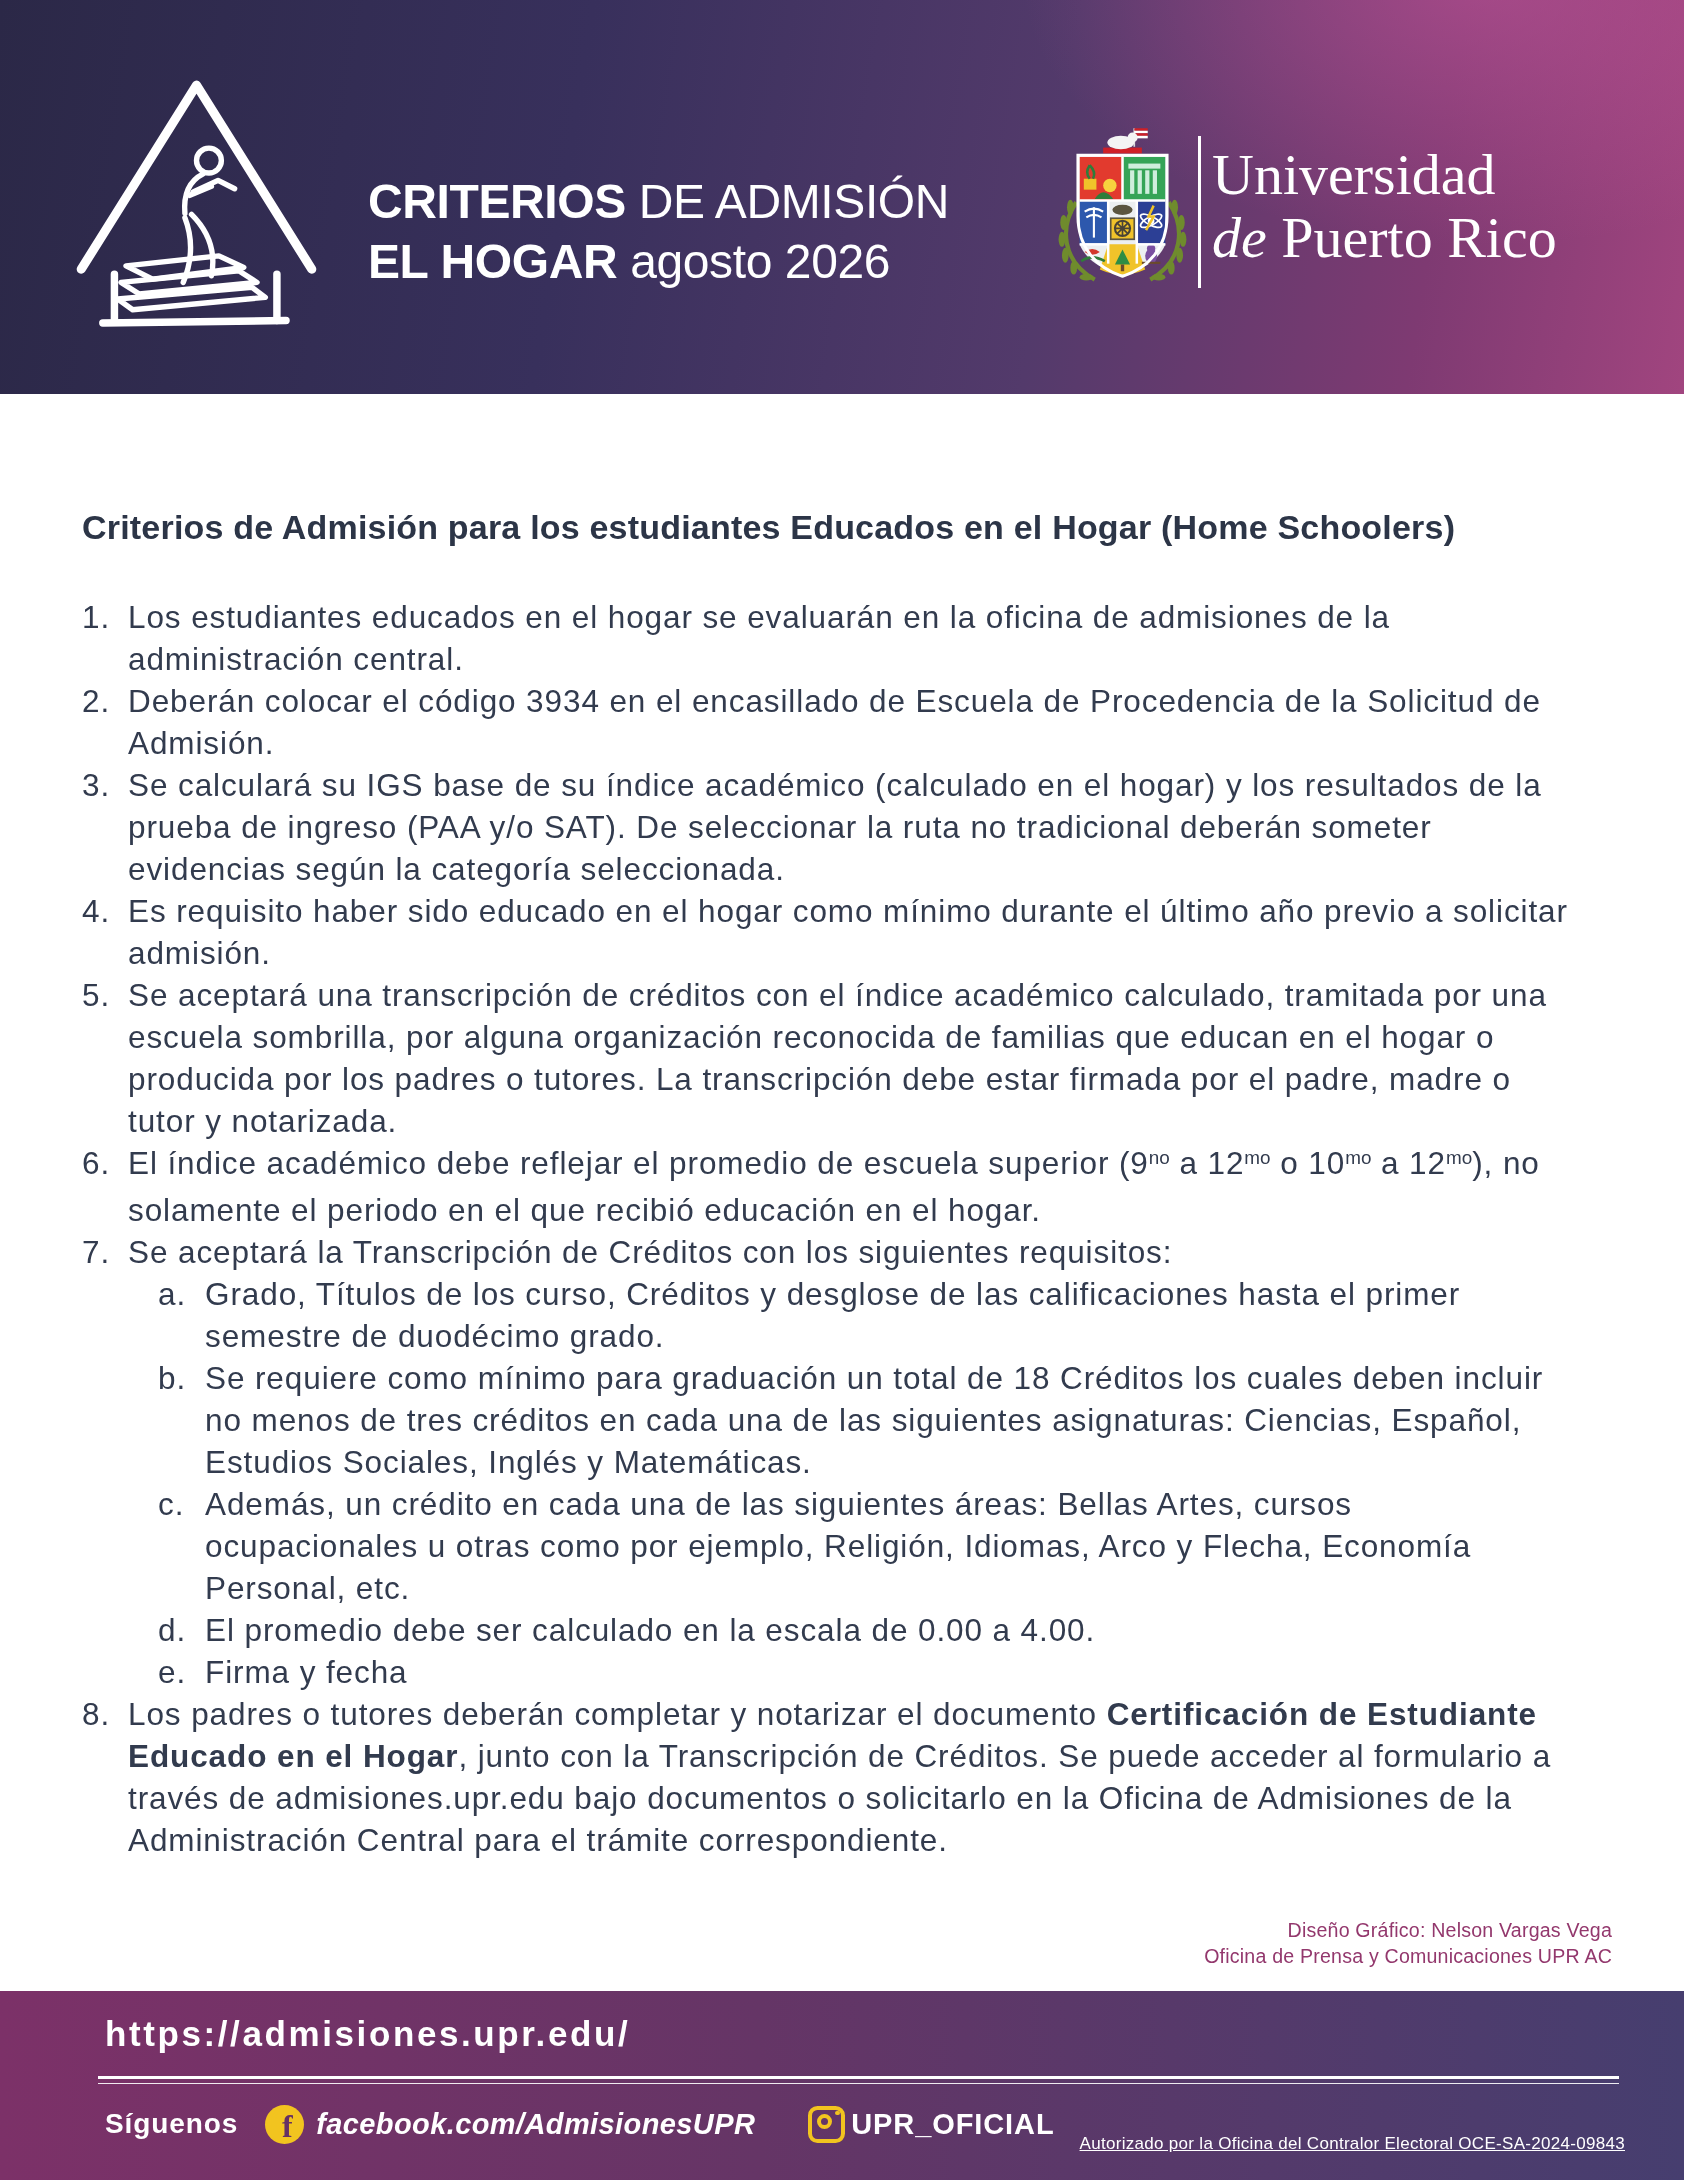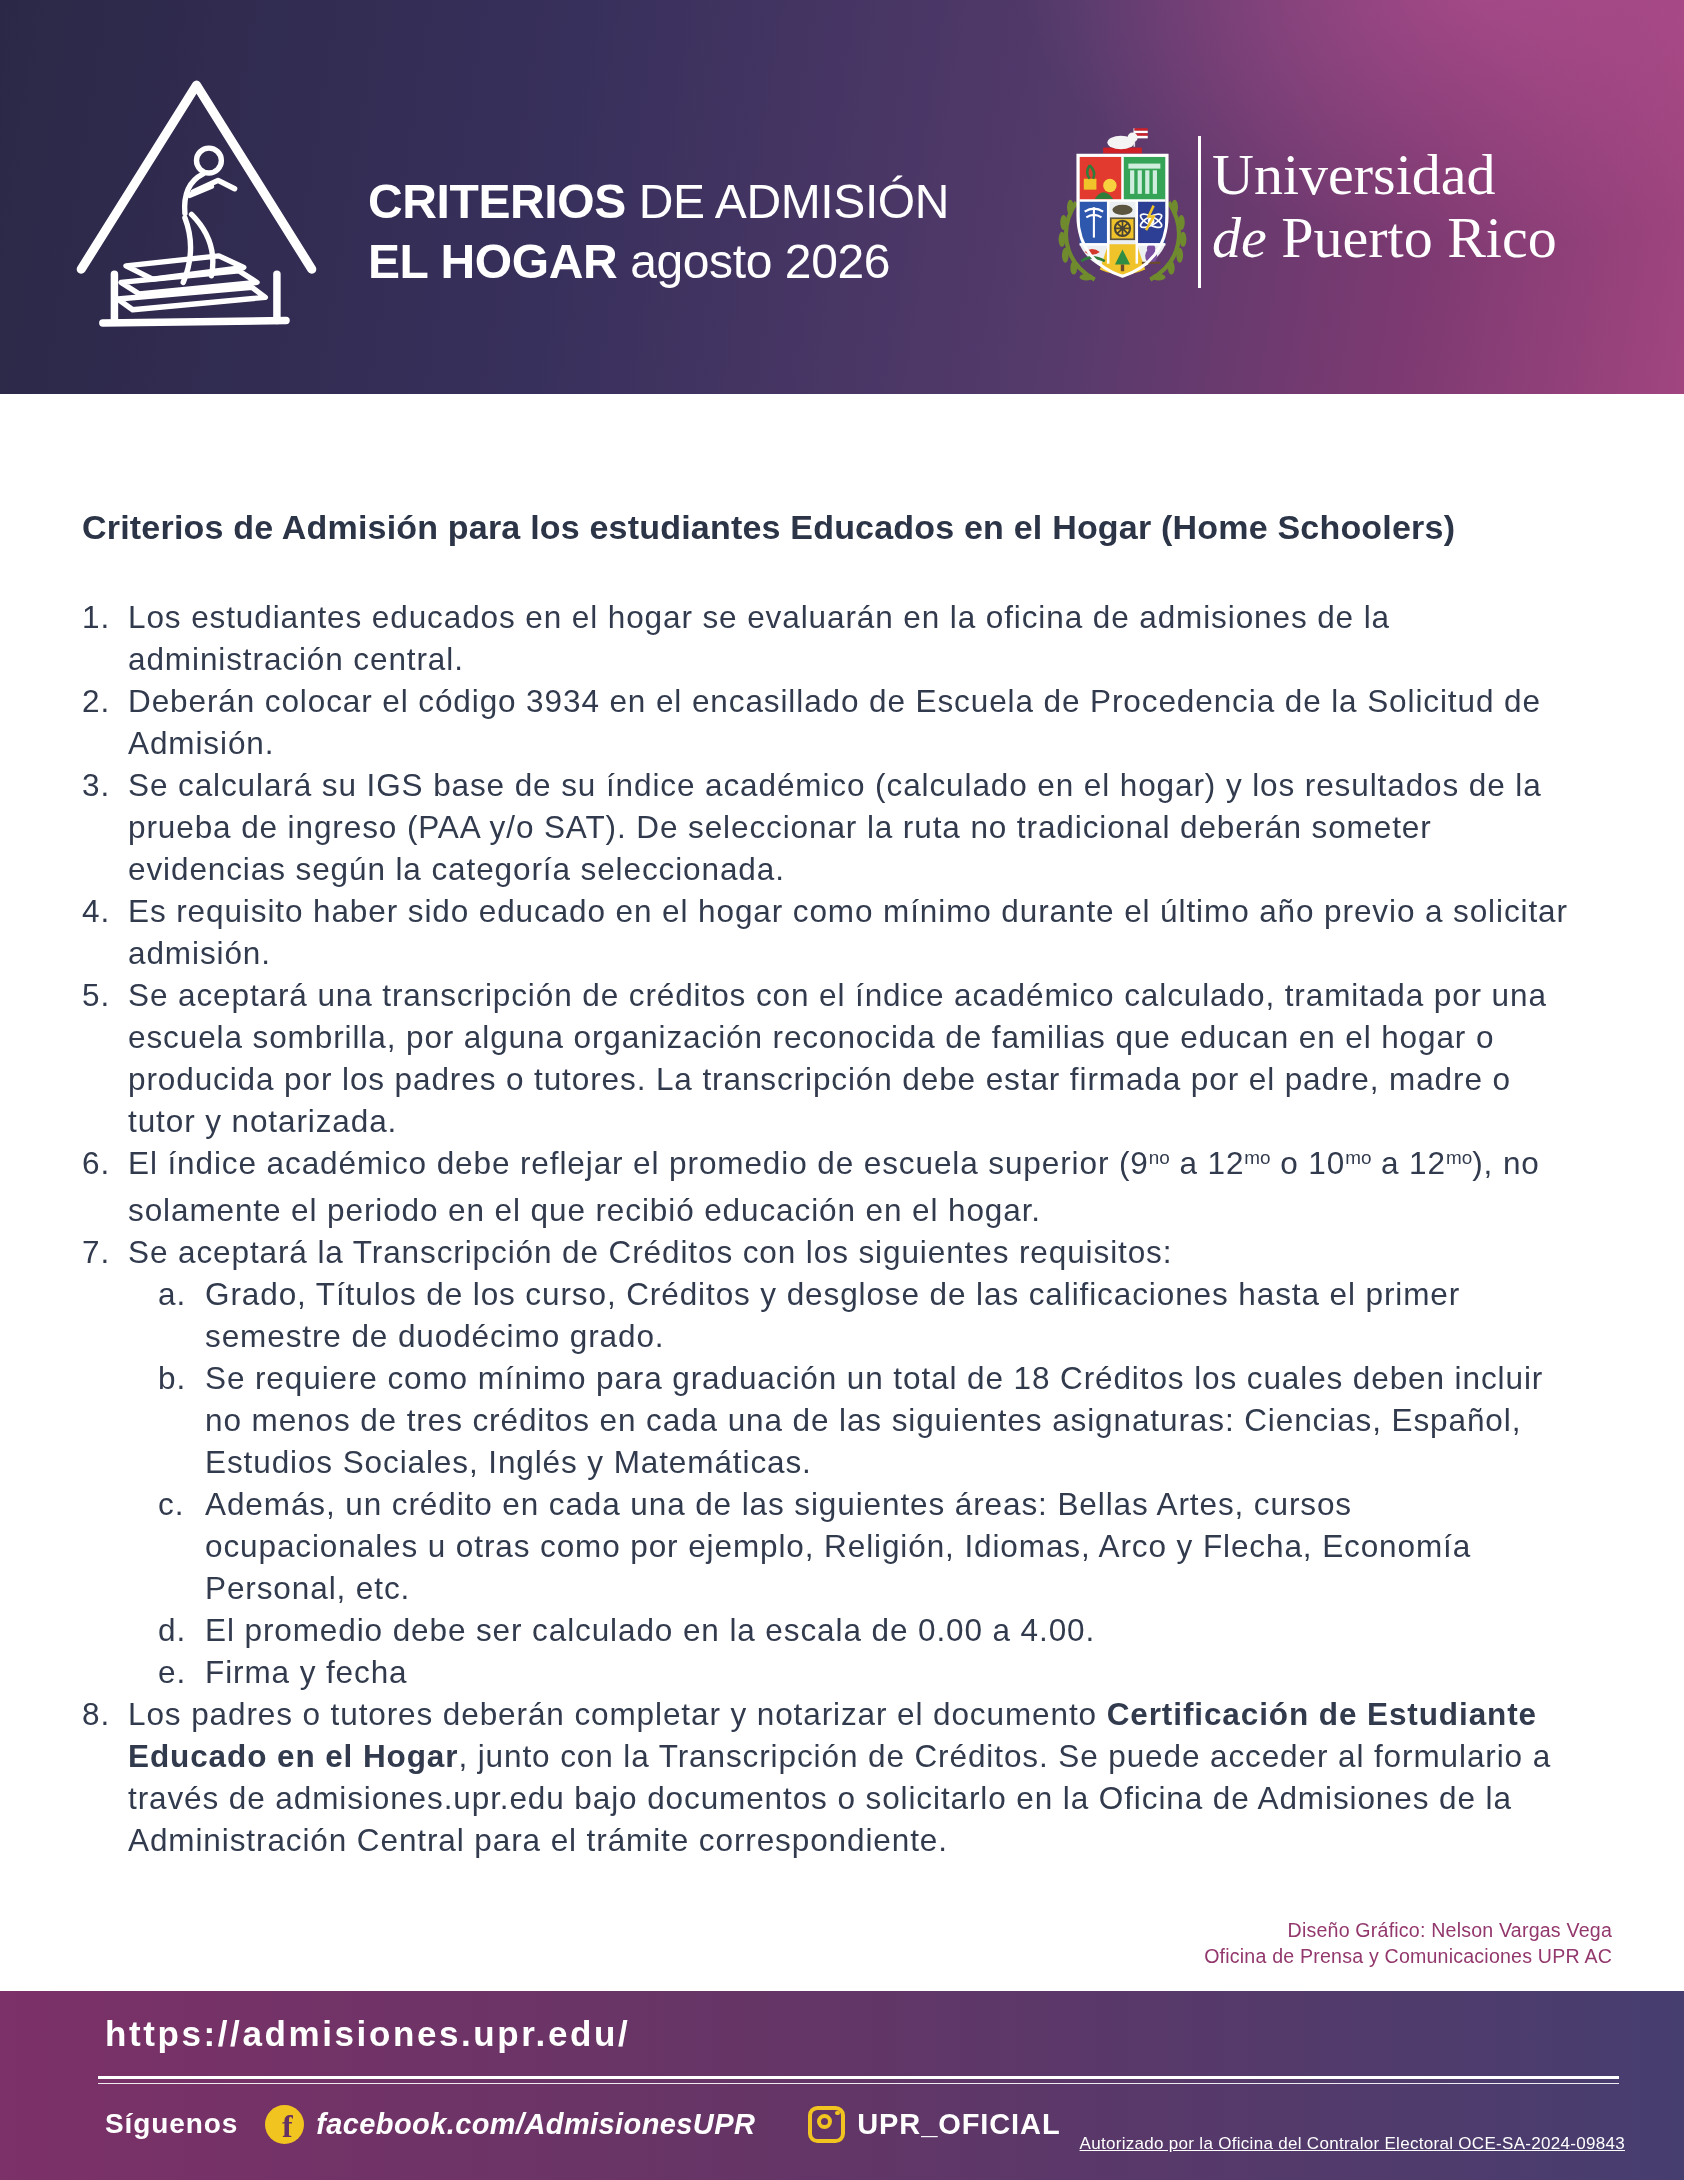--- a/index.html
+++ b/index.html
@@ -78,21 +78,21 @@
     width:37px;height:37px;border:4.3px solid var(--accent-yellow);border-radius:9.4px;
     margin-left:53px;position:relative;flex:0 0 auto;
   }
   .ig-icon .lens{
     position:absolute;left:50%;top:50%;width:15.3px;height:15.3px;margin:-10.2px 0 0 -10.2px;
     border:4.3px solid var(--accent-yellow);border-radius:50%;
   }
   .ig-icon .dot{
     position:absolute;right:1.7px;top:1.7px;width:4.3px;height:4.3px;border-radius:50%;background:var(--accent-yellow);
   }
-  .ig-text{font-size:29px;font-weight:700;margin-left:12px;letter-spacing:0.9px;}
+  .ig-text{font-size:29px;font-weight:700;margin-left:6px;letter-spacing:0.9px;}
   .footer-auth{
     position:absolute;right:60px;top:143px;font-size:17px;letter-spacing:0.3px;white-space:nowrap;text-decoration:underline;
   }
 </style>
 </head>
 <body>
 
 <div class="page">
 
   <div class="header-band">

